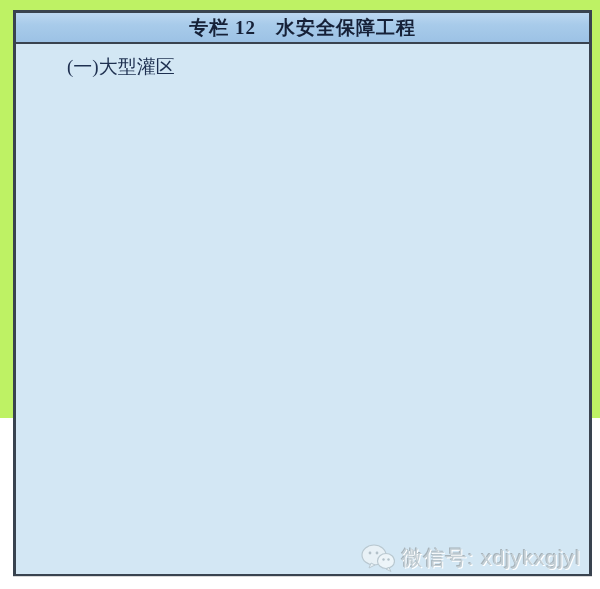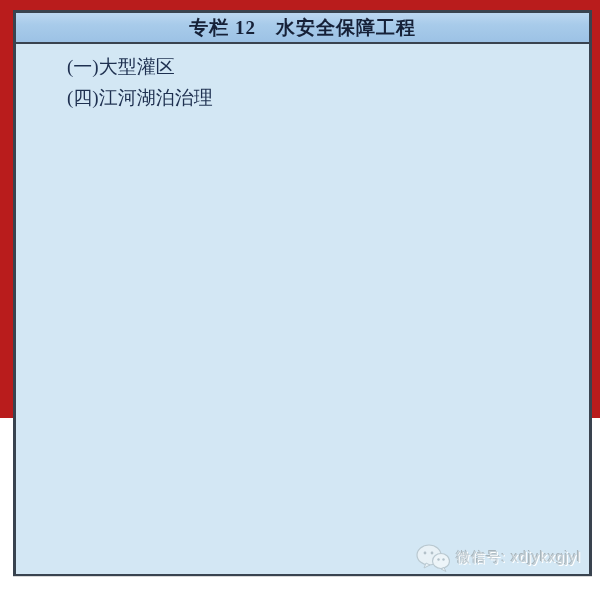--- a/index.html
+++ b/index.html
@@ -2,21 +2,21 @@
 <html><head>
 <meta charset="utf-8">
 <style>
   * { margin: 0; padding: 0; box-sizing: border-box; }
   html, body {
     width: 600px; height: 589px;
     background: #ffffff;
     font-family: "Liberation Serif", "DejaVu Serif", serif;
     overflow: hidden;
   }
-  .stage { position: relative; width: 600px; height: 418px; background: #b91c1c; }
+  .stage { position: relative; width: 600px; height: 418px; background: #bef264; }
 
   .panel {
     position: absolute;
     left: 13px; top: 10px;
     width: 579px; height: 566px;
     border: 3px solid #39434f;
     background: #d3e7f4;
     box-shadow: 0 1px 0 rgba(0,0,0,0.15);
   }
 
@@ -57,40 +57,39 @@
     position: absolute;
     right: 8px; bottom: 2px;
     display: flex;
     align-items: center;
     gap: 6px;
     pointer-events: none;
   }
   .watermark .wicon { width: 34px; height: 28px; opacity: 0.85; }
   .watermark-text {
     font-family: "Liberation Sans", "DejaVu Sans", sans-serif;
-    font-size: 14px;
+    font-size: 21px;
     color: #c3ced4;
     text-shadow: 1px 1px 0 #ffffff, -1px -1px 0 #a7b3ba;
     letter-spacing: 1px;
     white-space: nowrap;
   }
 </style>
 </head>
 <body>
 
 <div class="stage">
   <div class="panel">
 
     <div class="panel-header">
       <span class="panel-title">专栏 12　水安全保障工程</span>
     </div>
 
     <div class="panel-body">
       <p class="heading">(一)大型灌区</p>
-      <p class="heading">(四)江河湖泊治理</p>
 
       <div class="watermark">
         <svg class="wicon" viewBox="0 0 34 28">
           <ellipse cx="13" cy="11" rx="12" ry="10" fill="#eef4f7" stroke="#b4c2c9" stroke-width="1.2" opacity="0.95"></ellipse>
           <path d="M10 19 l-2 5 l6 -3 z" fill="#eef4f7" stroke="#b4c2c9" stroke-width="1" opacity="0.95"></path>
           <circle cx="9" cy="9" r="1.4" fill="#aebbc2"></circle>
           <circle cx="16" cy="9" r="1.4" fill="#aebbc2"></circle>
           <ellipse cx="25" cy="17" rx="8.5" ry="7.5" fill="#f3f8fa" stroke="#b4c2c9" stroke-width="1.2" opacity="0.95"></ellipse>
           <path d="M28 23.5 l2 4 l-5 -2.5 z" fill="#f3f8fa" stroke="#b4c2c9" stroke-width="1" opacity="0.95"></path>
           <circle cx="22.5" cy="15.5" r="1.2" fill="#aebbc2"></circle>

